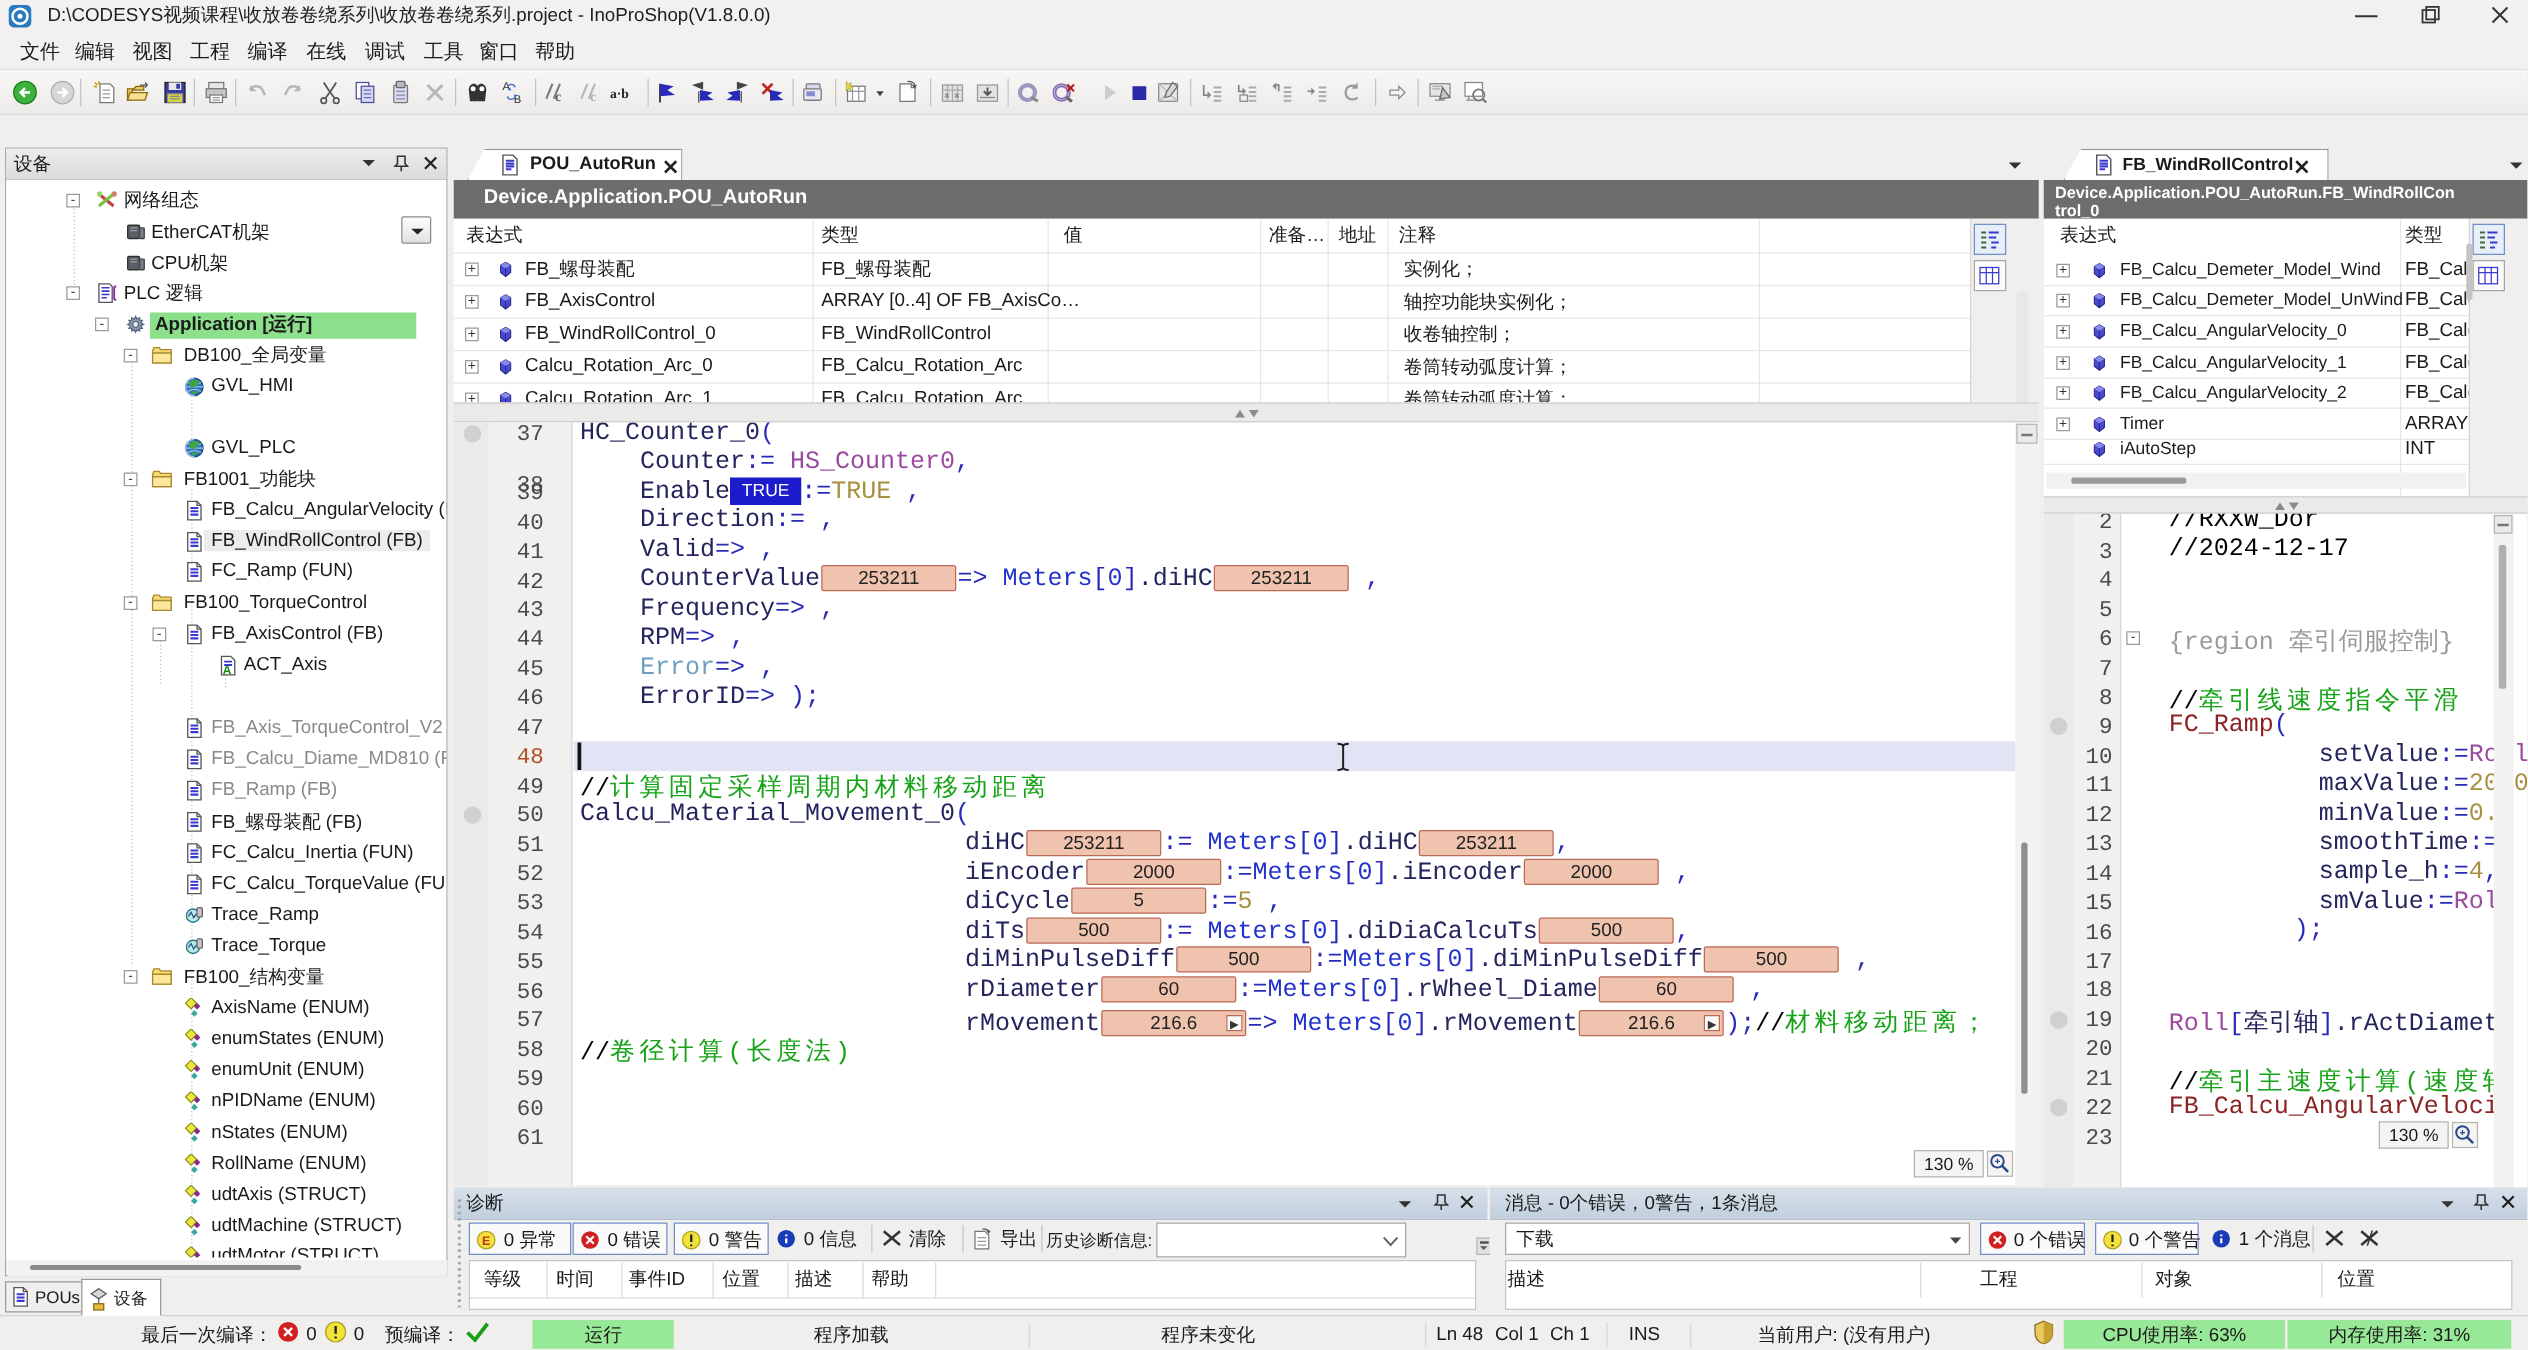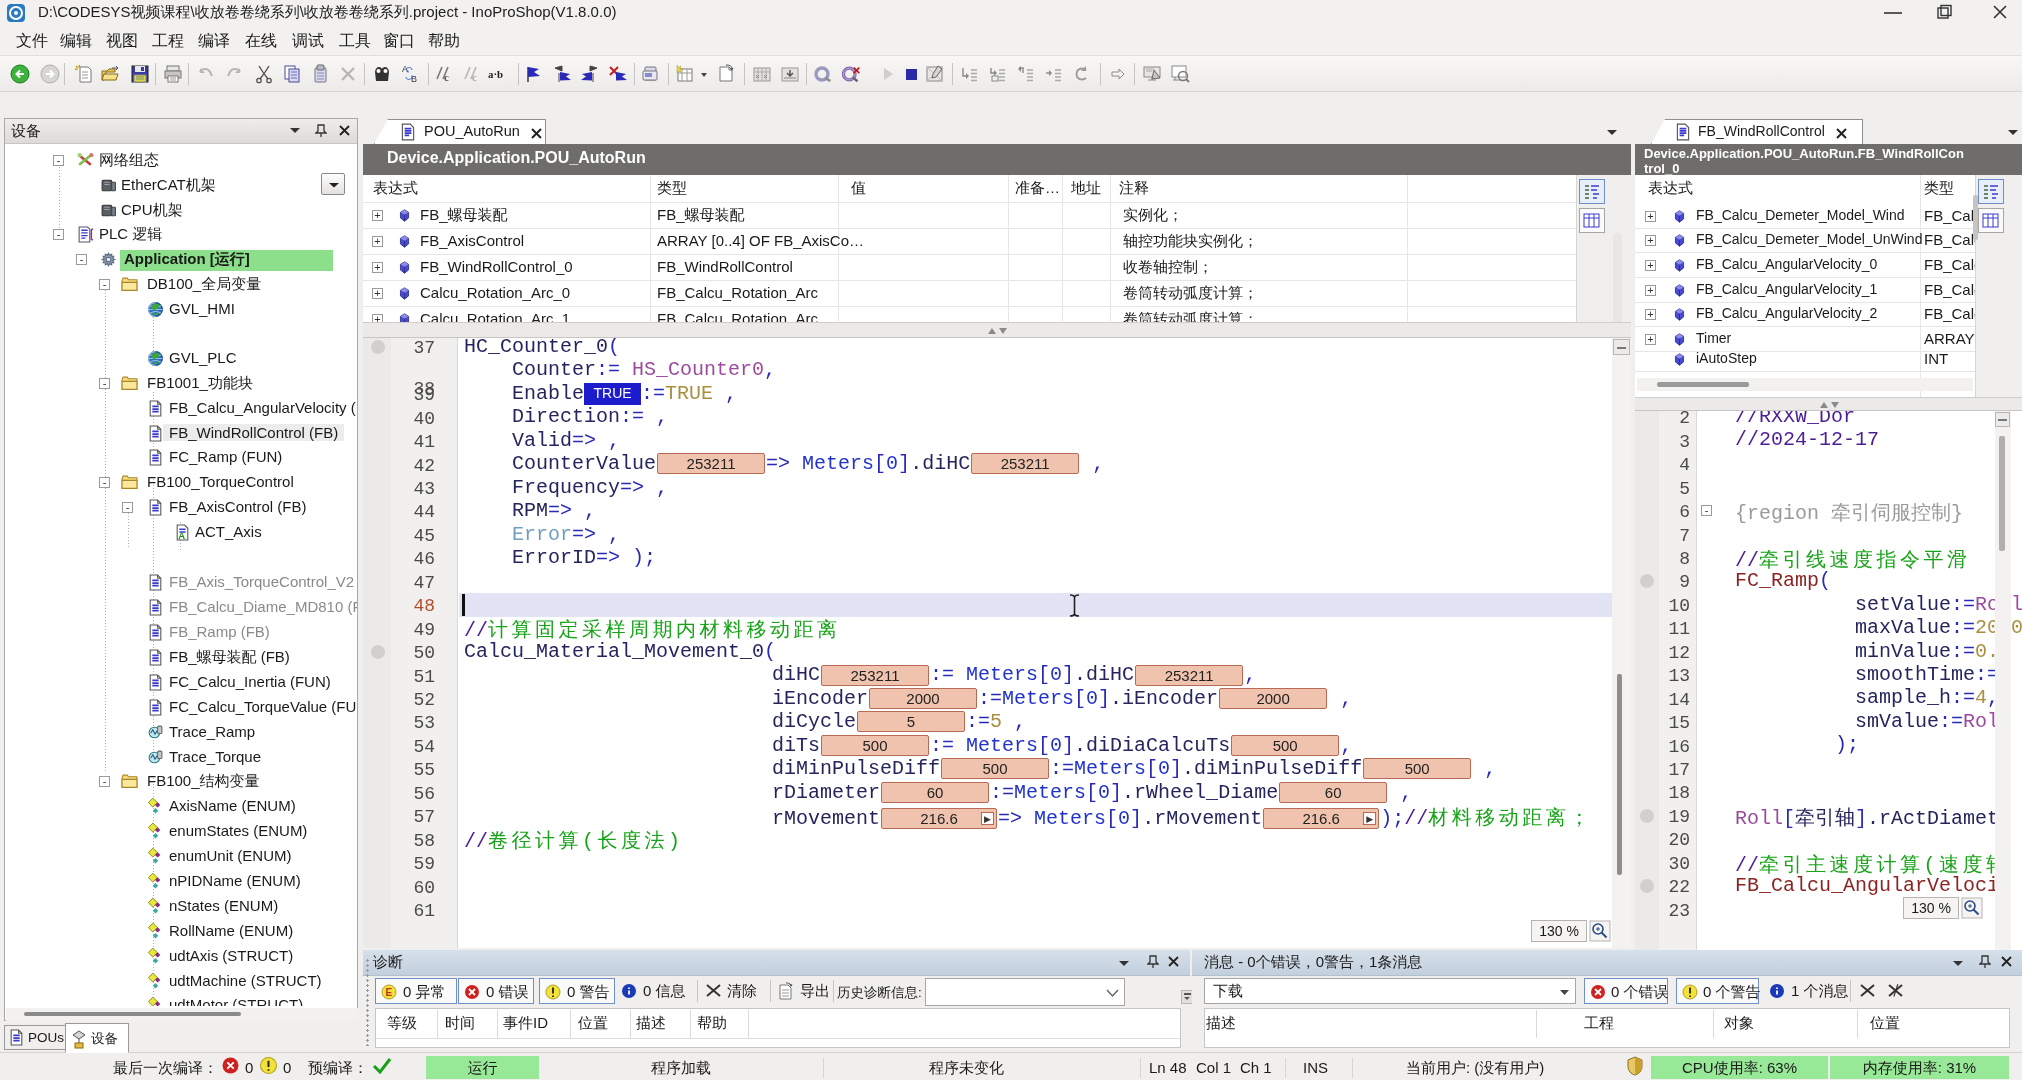--- a/index.html
+++ b/index.html
@@ -21,35 +21,35 @@
 .gray{color:#8a8a8a}
 #ltabs{left:4px;top:1025px;width:354px;height:30px}
 .ltab{position:absolute;top:0;height:30px;background:#f0efed;border:1px solid #9a9a9a;font-size:15px}
 .ltab.active{background:#fff;border-bottom:1px solid #fff}
 #statusbar{left:0;top:1052px;width:2022px;height:28px;background:#f0efed;border-top:1px solid #d5d3d1;font-size:15px}
 .sbtxt{position:absolute;top:6px;white-space:nowrap}
 .chip{position:absolute;top:3px;height:23px;background:#97e897;text-align:center;font-size:15px;padding-top:3px}
 .ssep{position:absolute;top:5px;width:1px;height:20px;background:#d8d6d4}
 
 #ctabs{left:363px;top:119px;width:1268px;height:25px;background:#f0efed}
-.dtab{position:absolute;top:0;height:25px;background:#fff;border:1px solid #8f8f8f;border-bottom:none;font-size:15px;font-weight:normal}
+.dtab{position:absolute;top:0;height:25px;background:#fff;border:1px solid #8f8f8f;border-bottom:none;font-size:15px;font-weight:bold}
 #cbread{left:363px;top:144px;width:1268px;height:31px;background:#6e6d6b;color:#fff;font-weight:bold;font-size:16px}
 #cwatch{left:363px;top:175px;width:1268px;height:147px;background:#fff;overflow:hidden}
 .wh{position:absolute;top:0;height:27px;font-size:15px;background:#fff}
 .wrow{position:absolute;height:26px;font-size:15px;white-space:nowrap}
 .gline{position:absolute;background:#e6e6e6}
 #csplit{left:363px;top:322px;width:1268px;height:16px;background:#eceae8;border-top:1px solid #d0cecc;border-bottom:1px solid #c8c6c4}
 #ccode{left:363px;top:338px;width:1268px;height:610px;background:#fff;overflow:hidden}
 .cmargin{position:absolute;left:0;top:0;width:95px;height:100%;background:#f1f0ee;border-right:1px solid #dad8d6}.cmargin2{position:absolute;left:0;top:0;width:28px;height:100%;background:#ebeae8}
 .bpdot{position:absolute;width:14px;height:14px;border-radius:7px;background:#d2d0ce}
 .lnum{position:absolute;width:52px;text-align:right;font-family:"Liberation Mono",monospace;font-size:18px;color:#4a4a4a}
 .cline{position:absolute;font-family:"Liberation Mono",monospace;font-size:20px;white-space:pre;color:#25255e}
 .mbox{display:inline-block;width:106px;height:21px;background:#f0c3ae;border:1px solid #b96a55;border-radius:2px;text-align:center;font-size:15px;font-family:"Liberation Sans",sans-serif;color:#222;vertical-align:middle;line-height:19px;margin:0 1px}
 .tbox{display:inline-block;width:57px;height:22px;background:#1c1ccd;color:#fff;text-align:center;font-size:14px;font-family:"Liberation Sans",sans-serif;vertical-align:middle;line-height:21px}
-.kb{color:#2a2ab8}.kp{color:#9b4a9e}.kn{color:#a89040}.kc{color:#4c1d95}.kg{color:#9a9a9a}.km{color:#8b2424}.ke{color:#6f9ebf}.kblue{color:#2233cc}.kj{color:#17a317;letter-spacing:3.5px}
+.kb{color:#2a2ab8}.kp{color:#9b4a9e}.kn{color:#a89040}.kc{color:#000000}.kg{color:#9a9a9a}.km{color:#8b2424}.ke{color:#6f9ebf}.kblue{color:#2233cc}.kj{color:#17a317;letter-spacing:3.5px}
 
 #rtabs{left:1635px;top:119px;width:387px;height:25px;background:#f0efed}
 #rbread{left:1635px;top:144px;width:387px;height:31px;background:#6e6d6b;color:#fff;font-weight:bold;font-size:13px;line-height:15px}
 #rwatch{left:1635px;top:175px;width:387px;height:222px;background:#fff;overflow:hidden}
 #rsplit{left:1635px;top:397px;width:387px;height:14px;background:#eceae8;border-top:1px solid #d0cecc;border-bottom:1px solid #c8c6c4}
 #rcode{left:1635px;top:411px;width:387px;height:612px;background:#fff;overflow:hidden}
 
 #diag{left:363px;top:950px;width:827px;height:102px;background:#f0efed}
 #msg{left:1192px;top:950px;width:830px;height:102px;background:#f0efed}
 .phead{position:absolute;left:0;top:0;width:100%;height:26px;font-size:15px;background:linear-gradient(#d6e0ea,#c2cfdd);border-bottom:1px solid #b2bfce}
@@ -900,21 +900,21 @@
 <div class="lnum" style="left:0px;top:208.2px;width:55px">11</div>
 <div class="lnum" style="left:0px;top:231.7px;width:55px">12</div>
 <div class="lnum" style="left:0px;top:255.1px;width:55px">13</div>
 <div class="lnum" style="left:0px;top:278.6px;width:55px">14</div>
 <div class="lnum" style="left:0px;top:302.0px;width:55px">15</div>
 <div class="lnum" style="left:0px;top:325.5px;width:55px">16</div>
 <div class="lnum" style="left:0px;top:348.9px;width:55px">17</div>
 <div class="lnum" style="left:0px;top:372.4px;width:55px">18</div>
 <div class="lnum" style="left:0px;top:395.8px;width:55px">19</div>
 <div class="lnum" style="left:0px;top:419.3px;width:55px">20</div>
-<div class="lnum" style="left:0px;top:442.8px;width:55px">30</div>
+<div class="lnum" style="left:0px;top:442.8px;width:55px">21</div>
 <div class="lnum" style="left:0px;top:466.2px;width:55px">22</div>
 <div class="lnum" style="left:0px;top:489.6px;width:55px">23</div>
 
 <span class="ex" style="left:66px;top:94px">-</span>
 <div class="cline" style="left:100px;top:-6.0px;height:23px"><span class="kc">//RXXW_Dor</span></div>
 <div class="cline" style="left:100px;top:17.4px;height:23px"><span class="kc">//2024-12-17</span></div>
 <div class="cline" style="left:100px;top:87.8px;height:23px"><span class="kg">{region 牵引伺服控制}</span></div>
 <div class="cline" style="left:100px;top:134.7px;height:23px"><span class="kc">//</span><span class="kj">牵引线速度指令平滑</span></div>
 <div class="cline" style="left:100px;top:158.2px;height:23px"><span class="km">FC_Ramp</span><span class="kb">(</span></div>
 <div class="cline" style="left:220px;top:181.6px;height:23px">setValue<span class="kb">:=</span><span class="kp">Roll</span></div>

